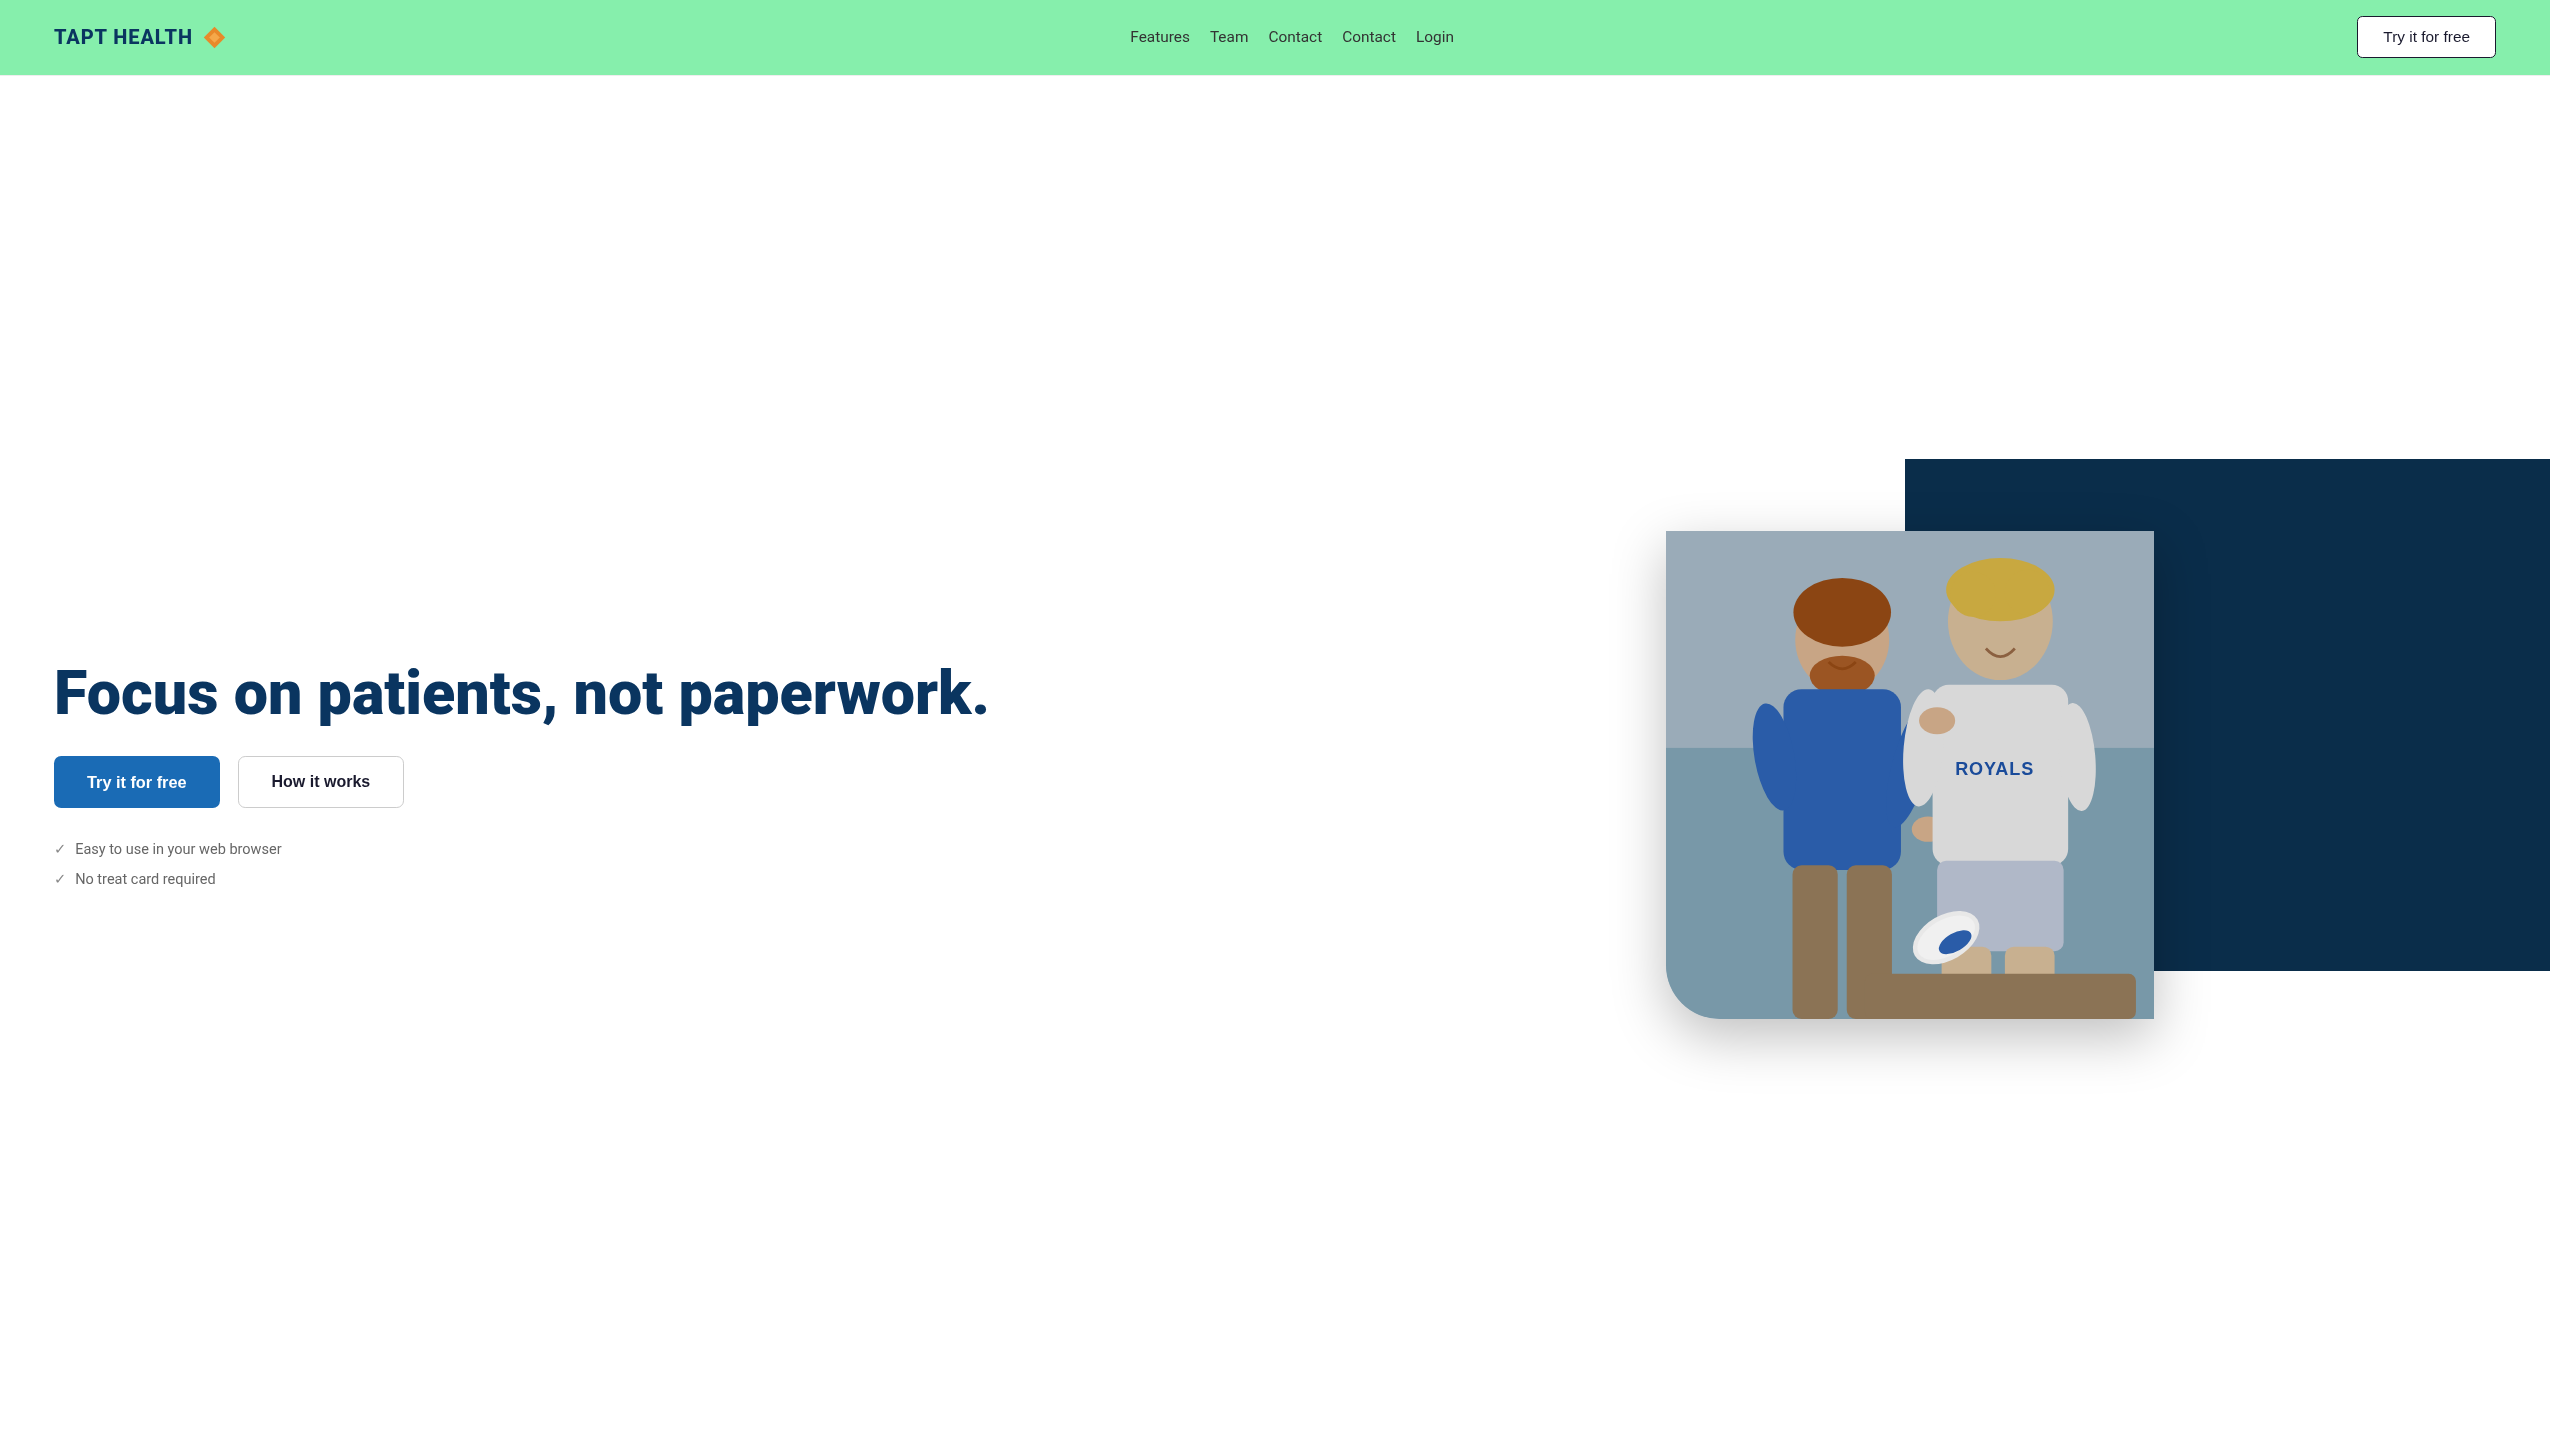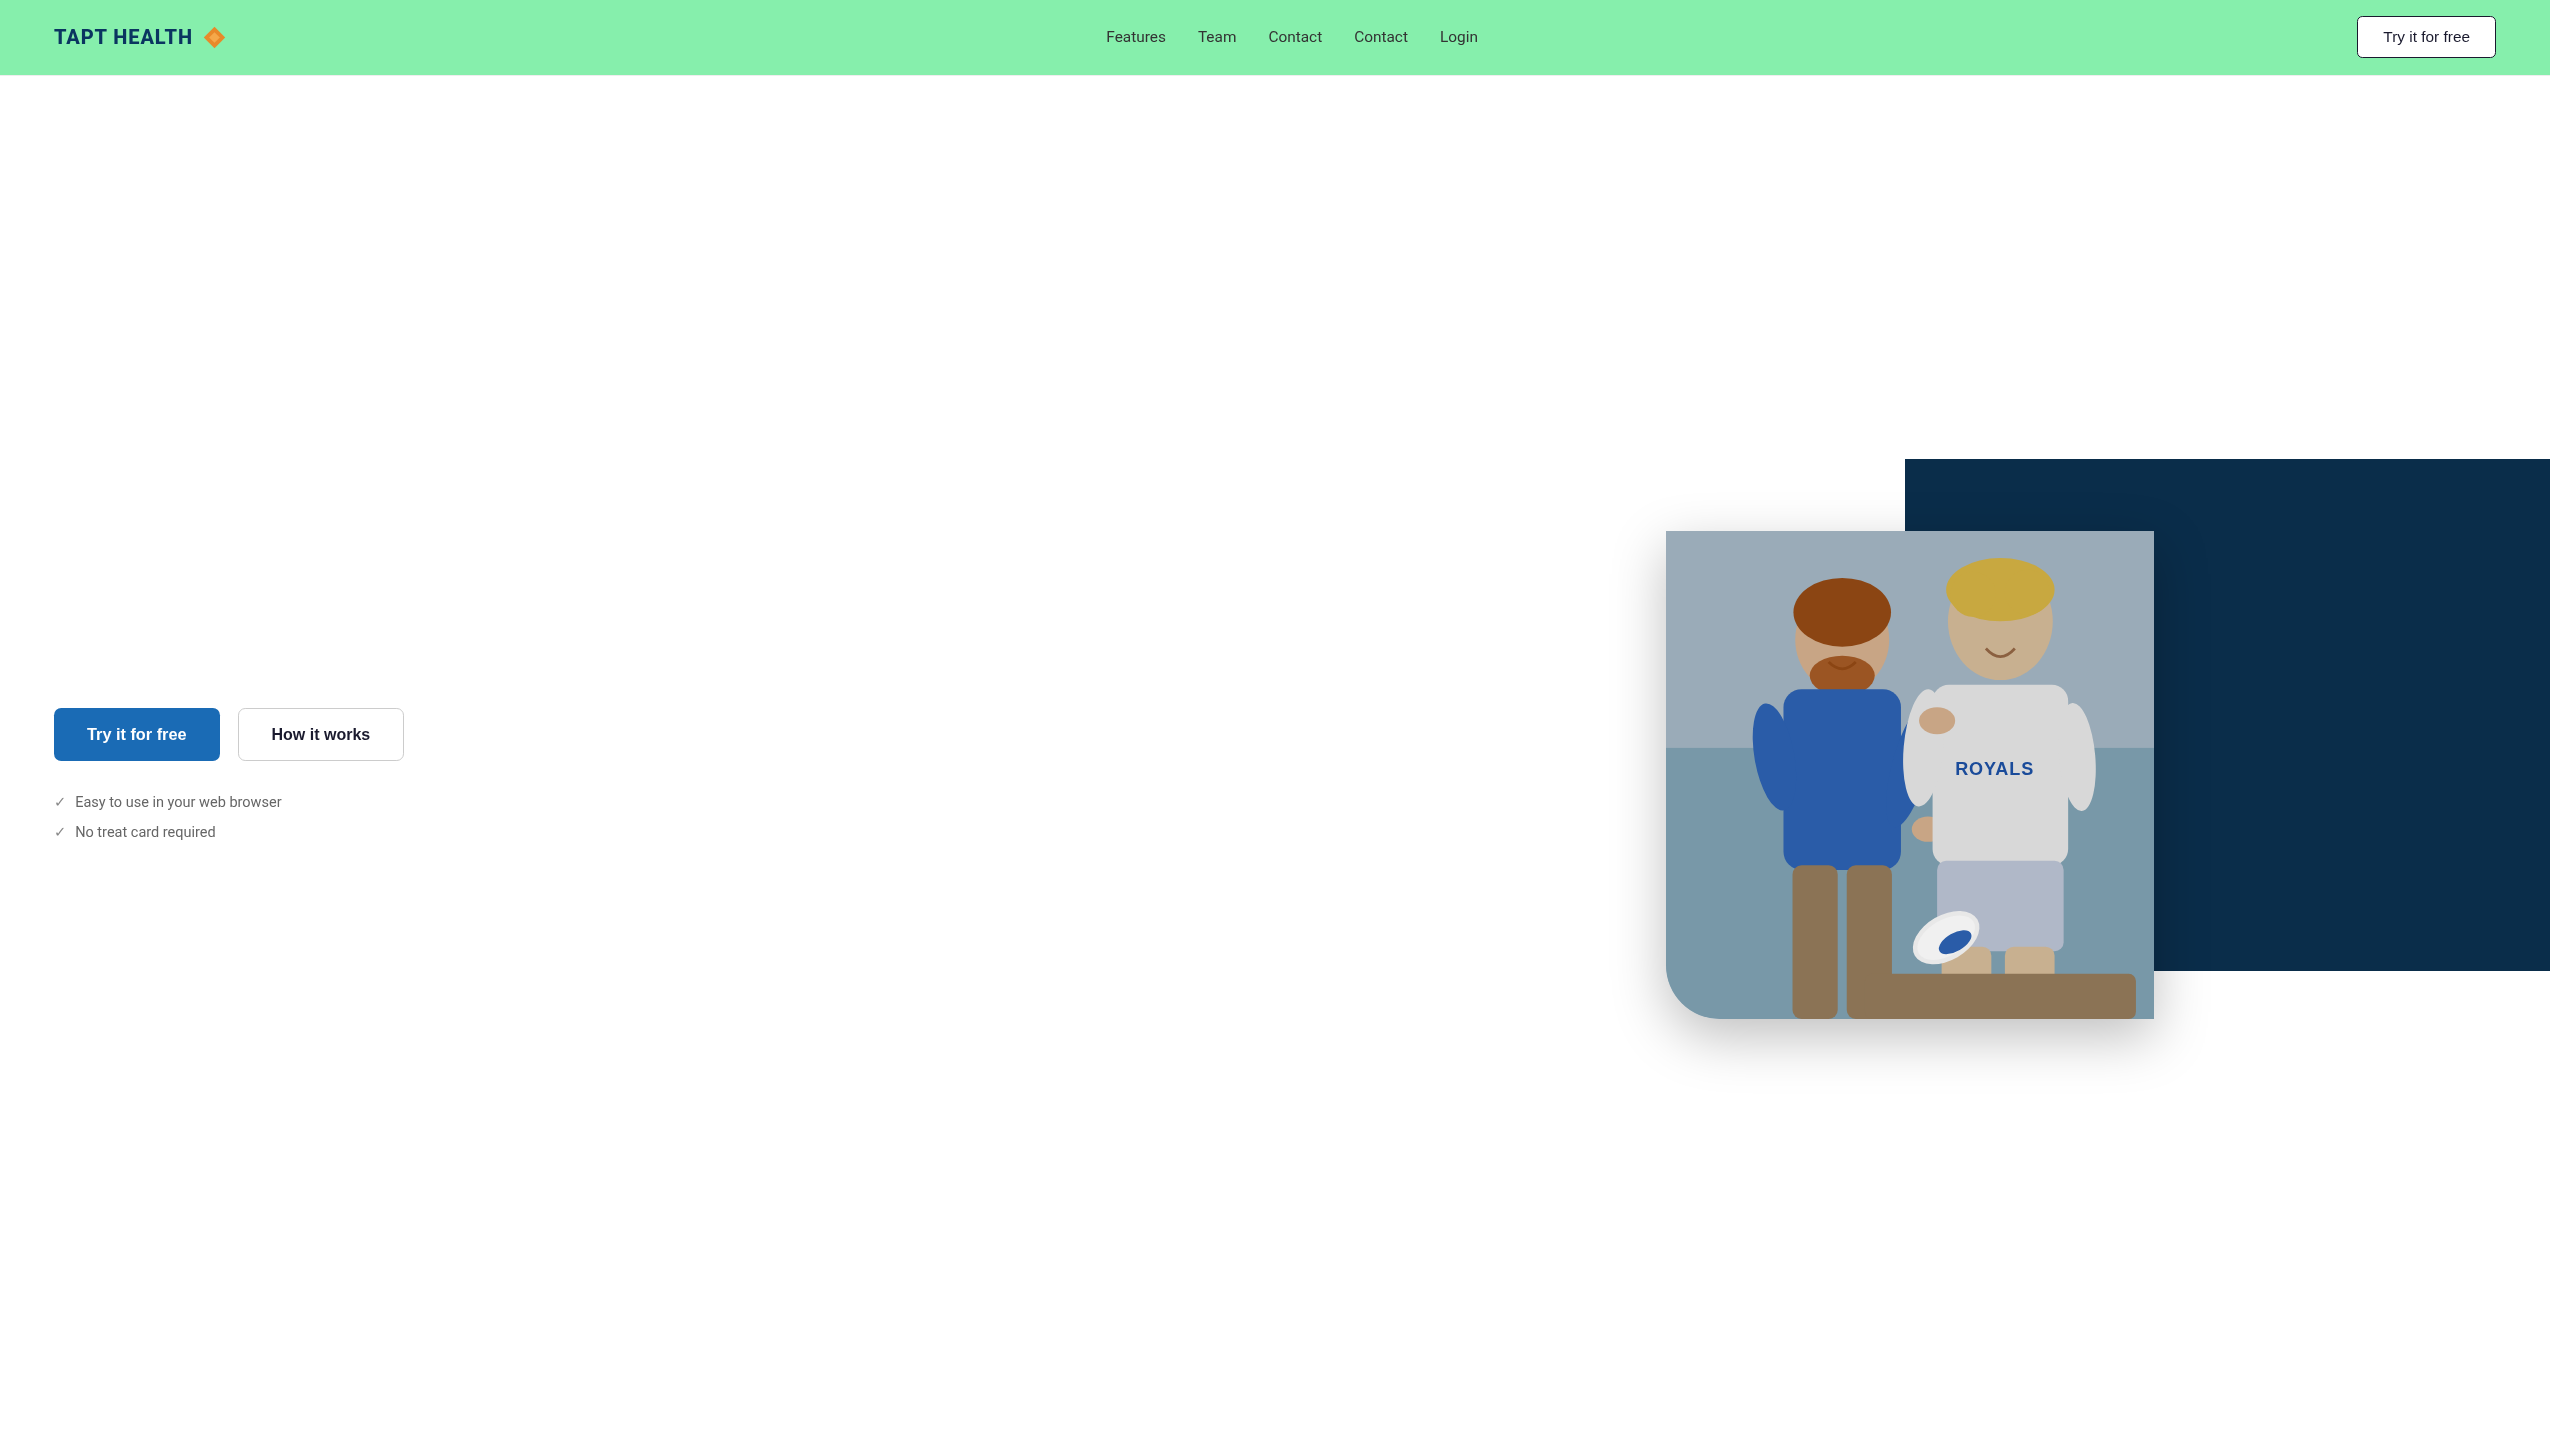--- a/index.html
+++ b/index.html
@@ -40,21 +40,21 @@
     }
 
     .logo-diamond {
       width: 25px;
       height: 25px;
     }
 
     .nav-links {
       display: flex;
       align-items: center;
-      gap: 32px;
+      gap: 20px;
       list-style: none;
     }
 
     .nav-links a {
       text-decoration: none;
       color: #333;
       font-size: 15.4px;
       font-weight: 400;
       transition: color 0.2s;
     }
@@ -212,20 +212,21 @@
     <li><a href="#contact">Contact</a></li>
     <li><a href="#login">Login</a></li>
   </ul>
 
   <button class="nav-cta">Try it for free</button>
 </nav>
 
 <section class="hero">
 
   <div class="hero-left">
+    <h1 class="hero-title">Focus on patients, not paperwork.</h1>
 
     <div class="hero-buttons">
       <button class="btn-primary">Try it for free</button>
       <button class="btn-secondary">How it works</button>
     </div>
 
     <ul class="hero-checks">
       <li>
         <span class="check-icon">✓</span>
         <span>Easy to use in your web browser</span>

